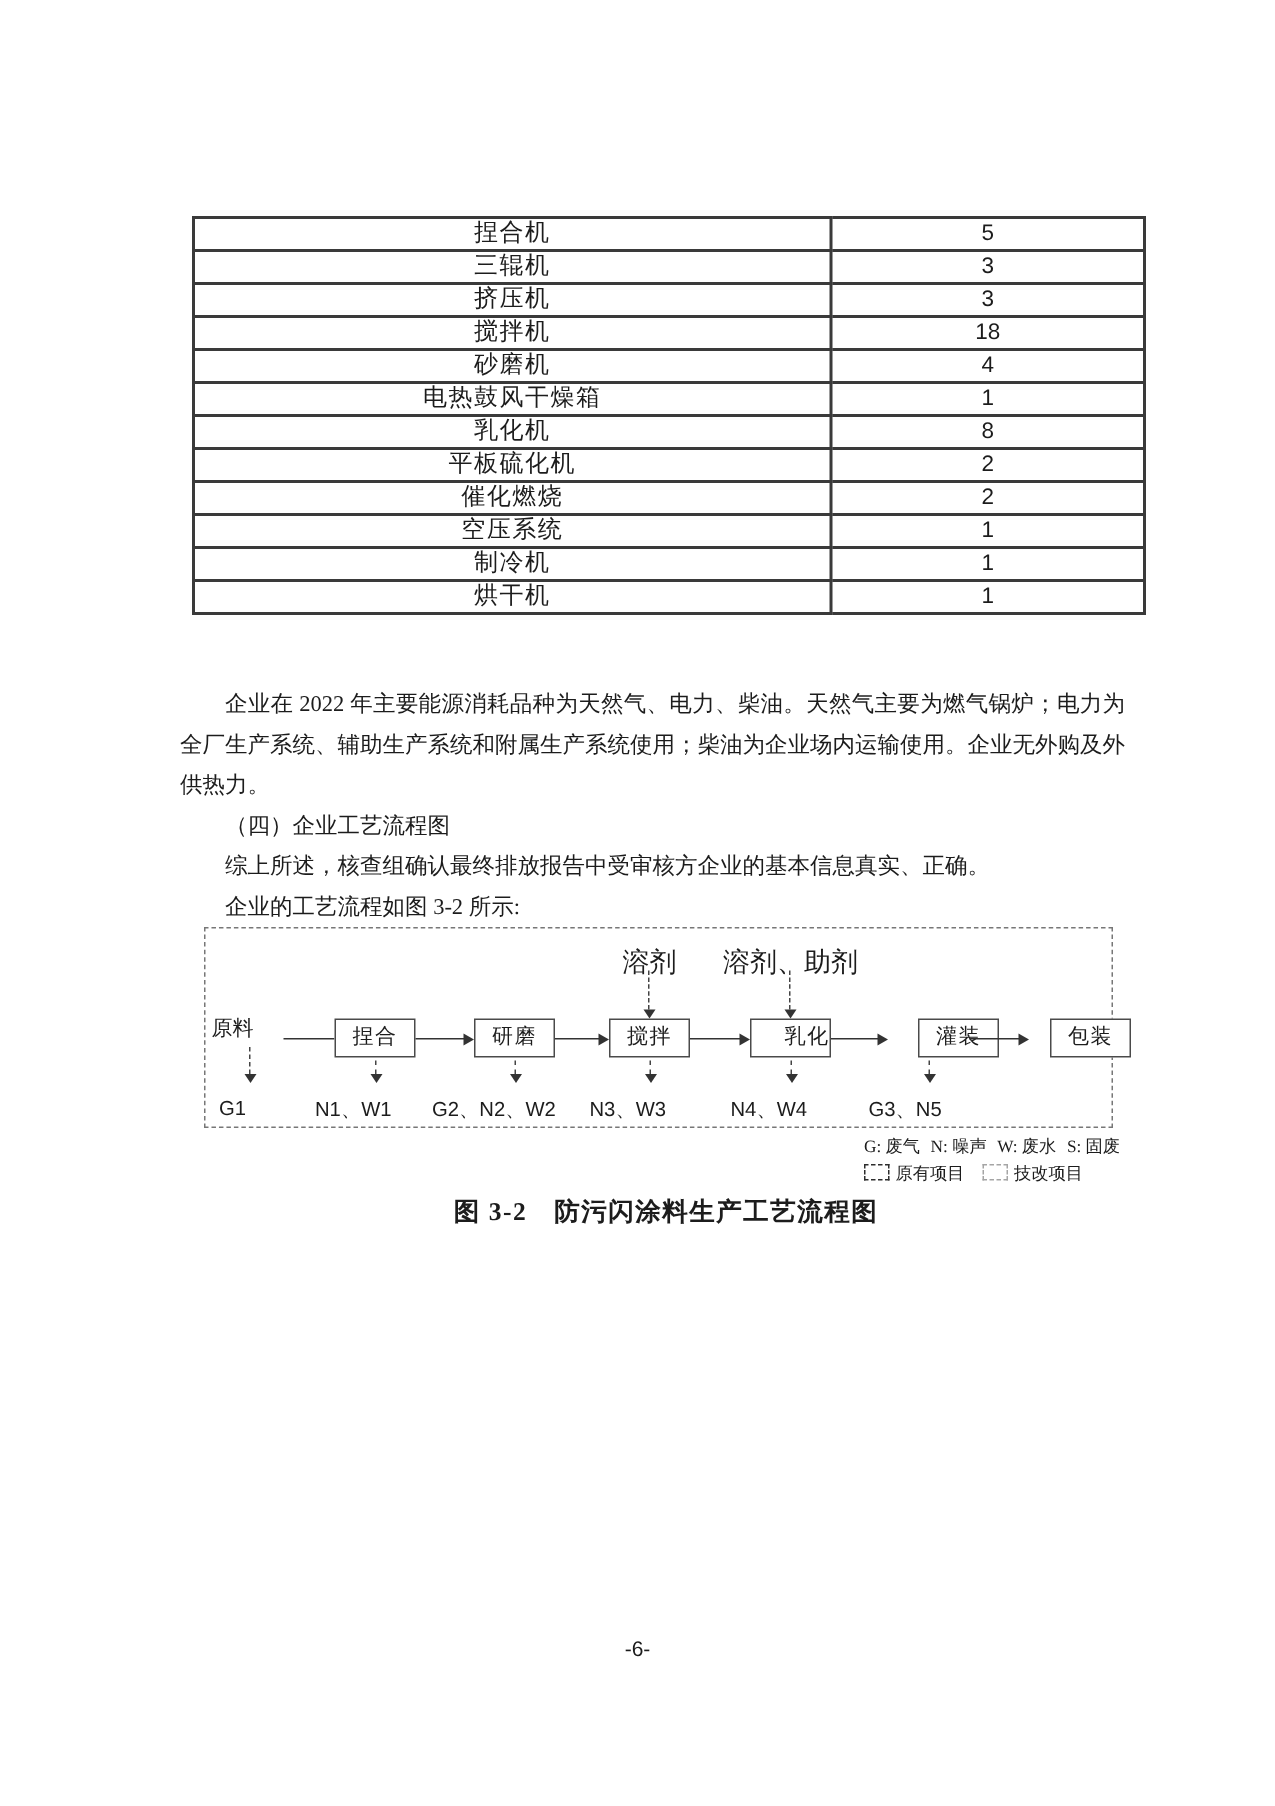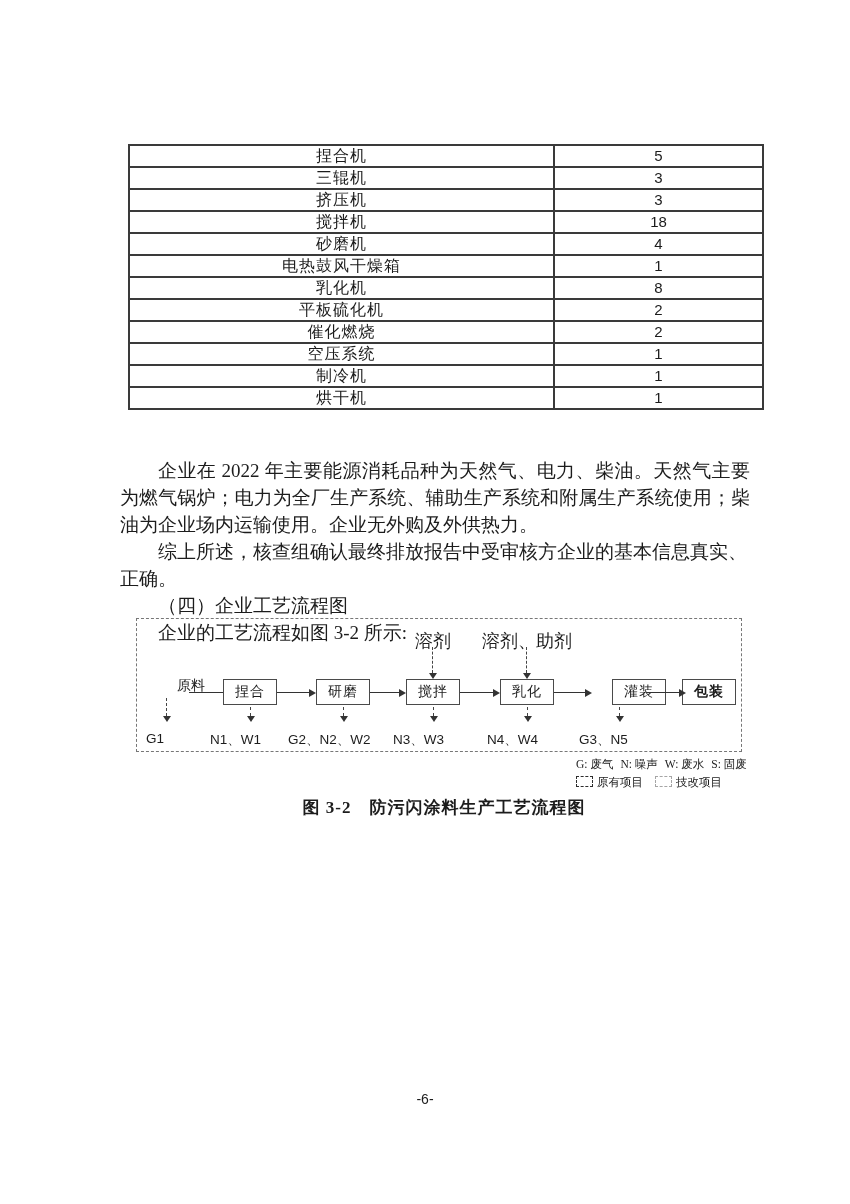--- a/index.html
+++ b/index.html
@@ -28,35 +28,35 @@
     text-align:center;
     line-height:20px;
     overflow:hidden;
   }
   td.c-name{width:423px;letter-spacing:1px;}
   td.c-count{width:207px;font-family:"Liberation Sans","DejaVu Sans",sans-serif;font-size:15px;}
 
   
   .bodytext{
     position:absolute;left:120px;top:457px;width:630px;
-    font-size:19px;line-height:27px;
+    font-size:15px;line-height:27px;
   }
   .bodytext p{margin:0;text-indent:2em;}
   .bodytext p.just{text-align:justify;}
 
   
   .diagram{
     position:absolute;left:136px;top:618px;
     width:606px;height:134px;
     border:1px dashed #777;
     box-sizing:border-box;
   }
   .diagram *{box-sizing:border-box;}
   .d-abs{position:absolute;}
-  .src-label{left:24px;top:58px;width:44px;text-align:right;font-size:14px;font-family:Liberation Serif, serif;}
+  .src-label{left:4px;top:58px;width:44px;text-align:left;font-size:14px;font-family:Liberation Serif, serif;}
   .step-box{
     top:60px;width:54px;height:26px;
     border:1.5px solid #4a4a4a;background:#fff;
     text-align:center;line-height:24px;font-size:14px;letter-spacing:1px;
   }
   .hline{border-top:1.5px solid #333;height:0;}
   .harrow-head{
     width:0;height:0;
     border-top:4px solid transparent;border-bottom:4px solid transparent;
     border-left:7px solid #333;
@@ -146,36 +146,36 @@
         </tr>
       <tr>
           <td class="c-name">烘干机</td>
           <td class="c-count">1</td>
         </tr>
     </tbody>
   </table>
 
   <div class="bodytext">
     <p class="just">企业在 2022 年主要能源消耗品种为天然气、电力、柴油。天然气主要为燃气锅炉；电力为全厂生产系统、辅助生产系统和附属生产系统使用；柴油为企业场内运输使用。企业无外购及外供热力。</p>
+    <p>（四）企业工艺流程图</p>
     <p>综上所述，核查组确认最终排放报告中受审核方企业的基本信息真实、正确。</p>
-    <p>（四）企业工艺流程图</p>
     <p>企业的工艺流程如图 3-2 所示:</p>
   </div>
 
   <div class="diagram">
 
     <div class="d-abs src-label">原料</div>
     <div class="d-abs hline" style="left:52px;top:73px;width:34px;"></div>
 
     <div class="d-abs step-box" style="left:86px;">捏合</div>
     <div class="d-abs step-box" style="left:179px;">研磨</div>
     <div class="d-abs step-box" style="left:269px;">搅拌</div>
-    <div class="d-abs step-box" style="left:363px;">乳化</div>
+    <div class="d-abs step-box" style="left:363px;text-align:right;">乳化</div>
     <div class="d-abs step-box" style="left:455px;margin-left:20px;">灌装</div>
-    <div class="d-abs step-box" style="left:545px;font-weight:bold;">包装</div>
+    <div class="d-abs step-box" style="left:563px;">包装</div>
 
     <div class="d-abs hline" style="left:140px;top:73px;width:33px;"></div>
     <div class="d-abs harrow-head" style="left:172px;top:70px;"></div>
     <div class="d-abs hline" style="left:233px;top:73px;width:30px;"></div>
     <div class="d-abs harrow-head" style="left:262px;top:70px;"></div>
     <div class="d-abs hline" style="left:323px;top:73px;width:34px;"></div>
     <div class="d-abs harrow-head" style="left:356px;top:70px;"></div>
     <div class="d-abs hline" style="left:417px;top:73px;width:32px;"></div>
     <div class="d-abs harrow-head" style="left:448px;top:70px;"></div>
     <div class="d-abs hline" style="left:509px;top:73px;width:34px;"></div>

